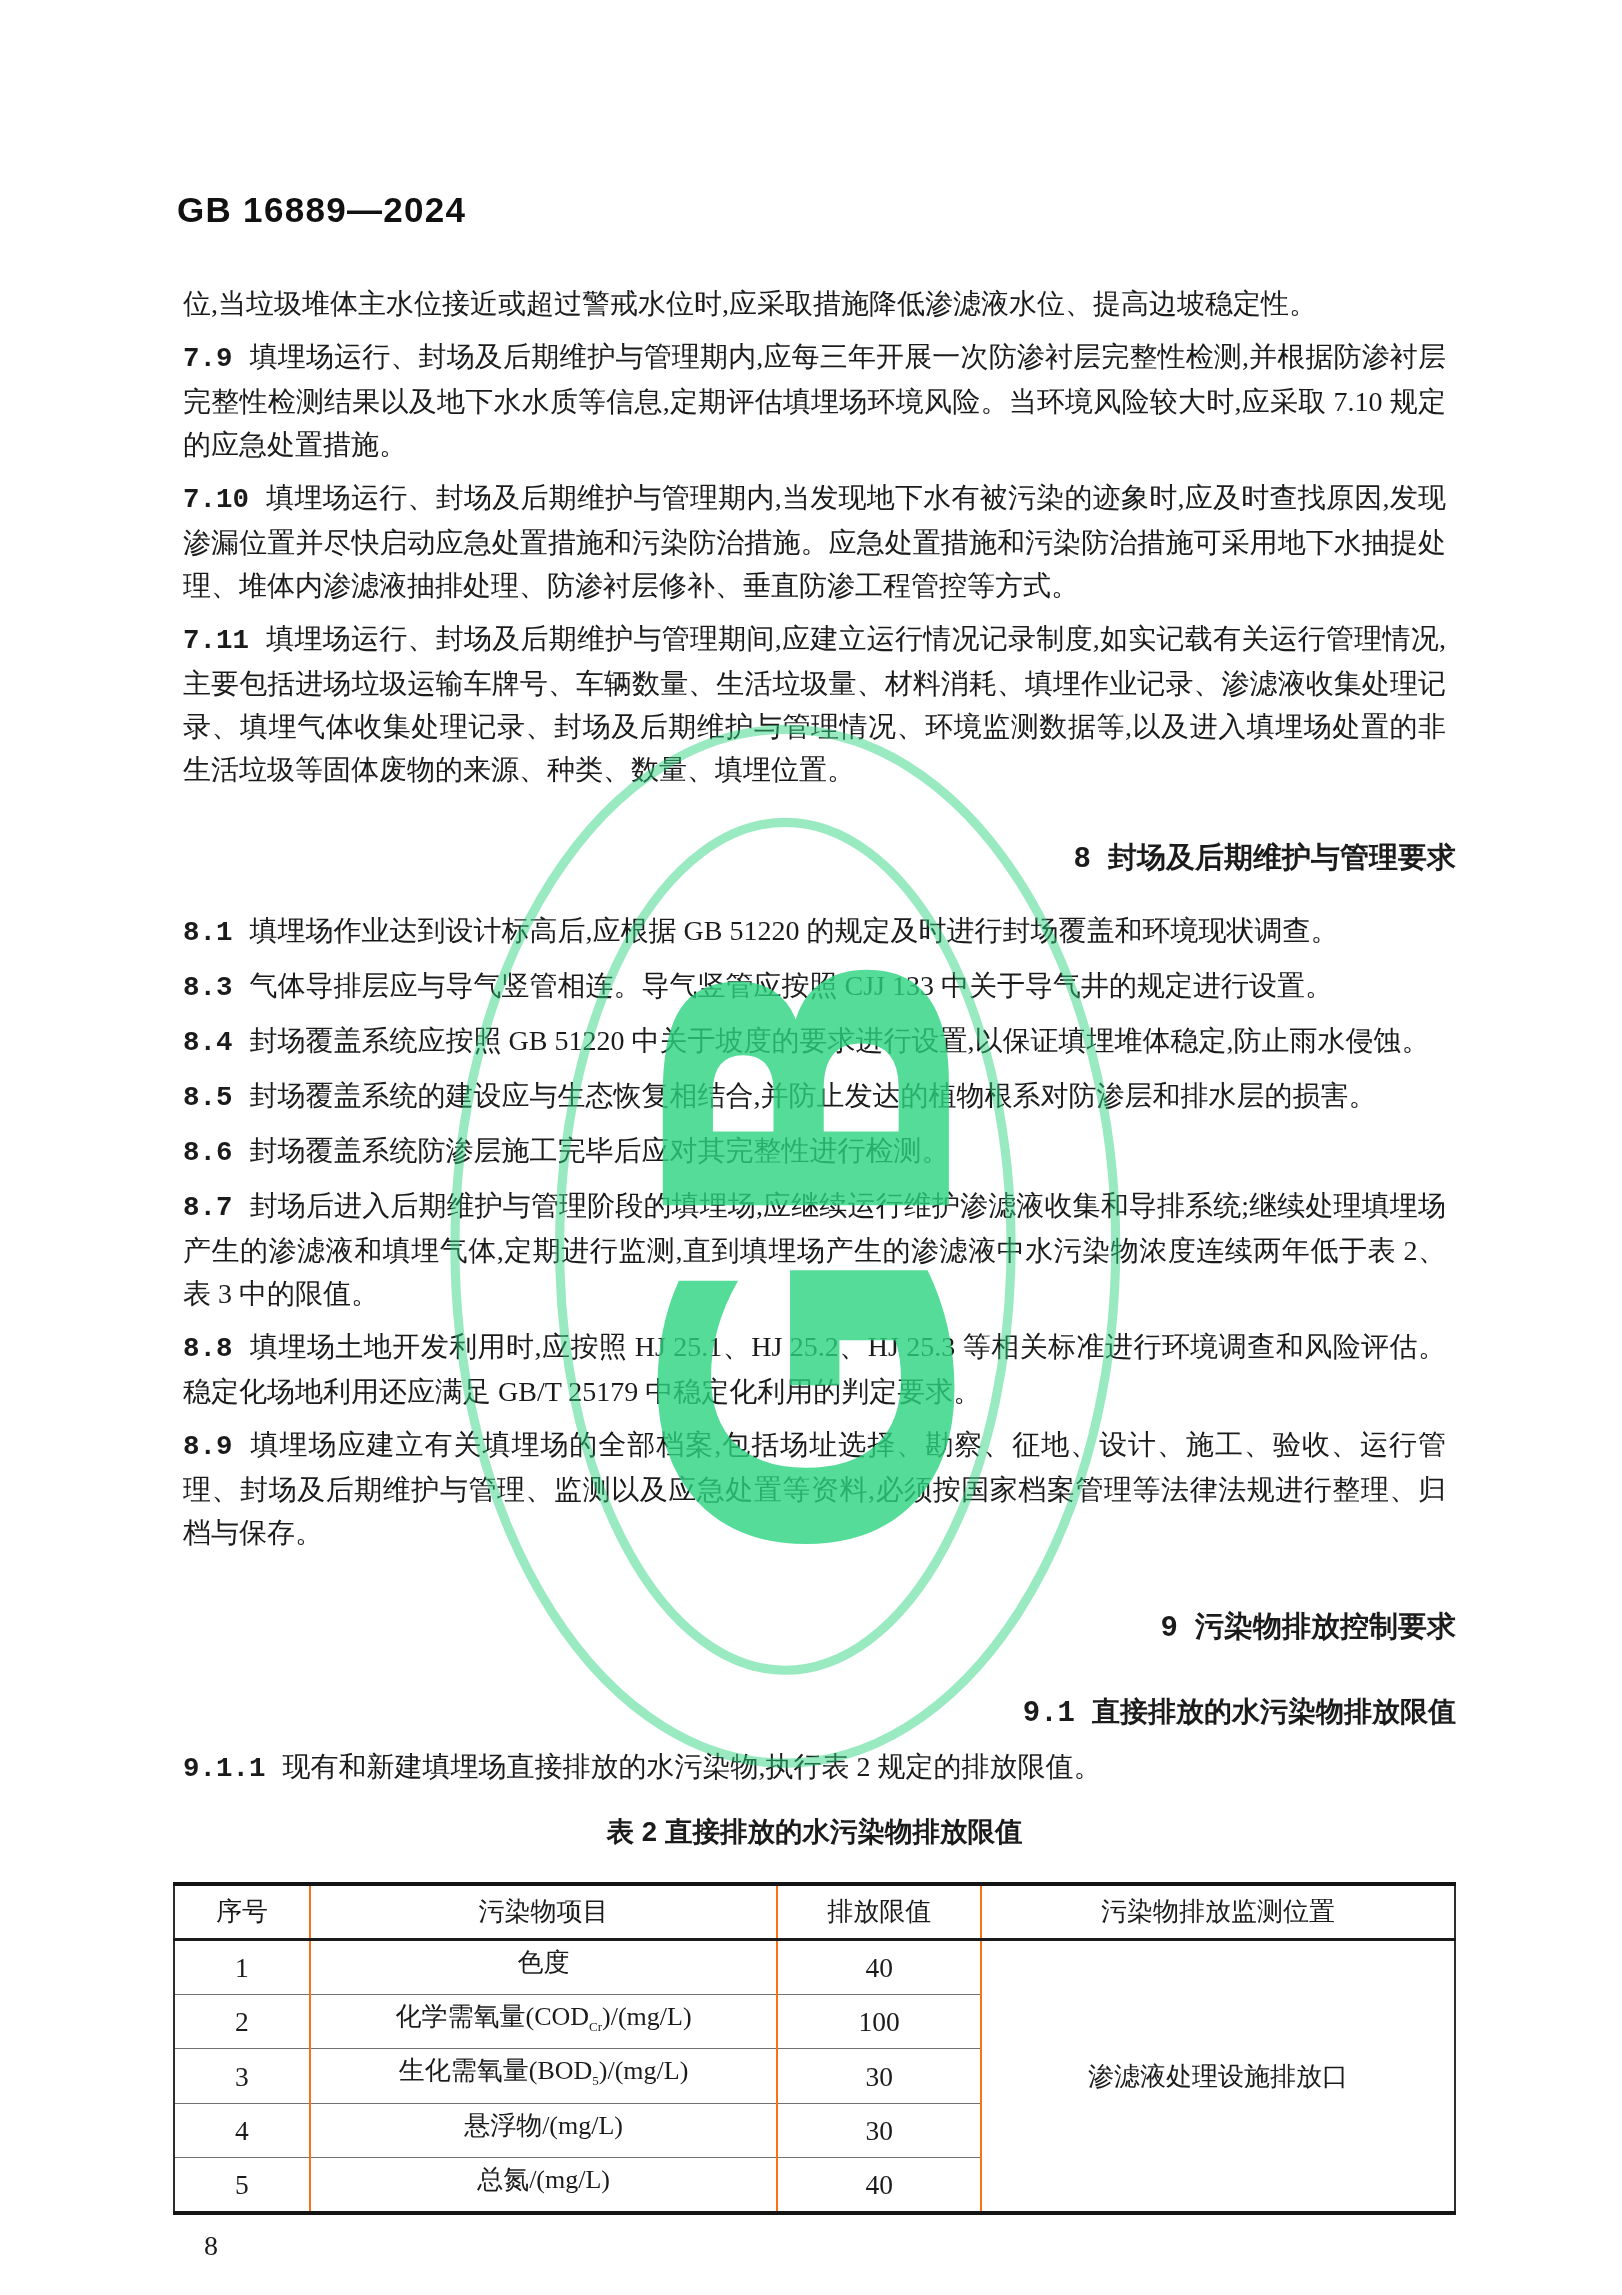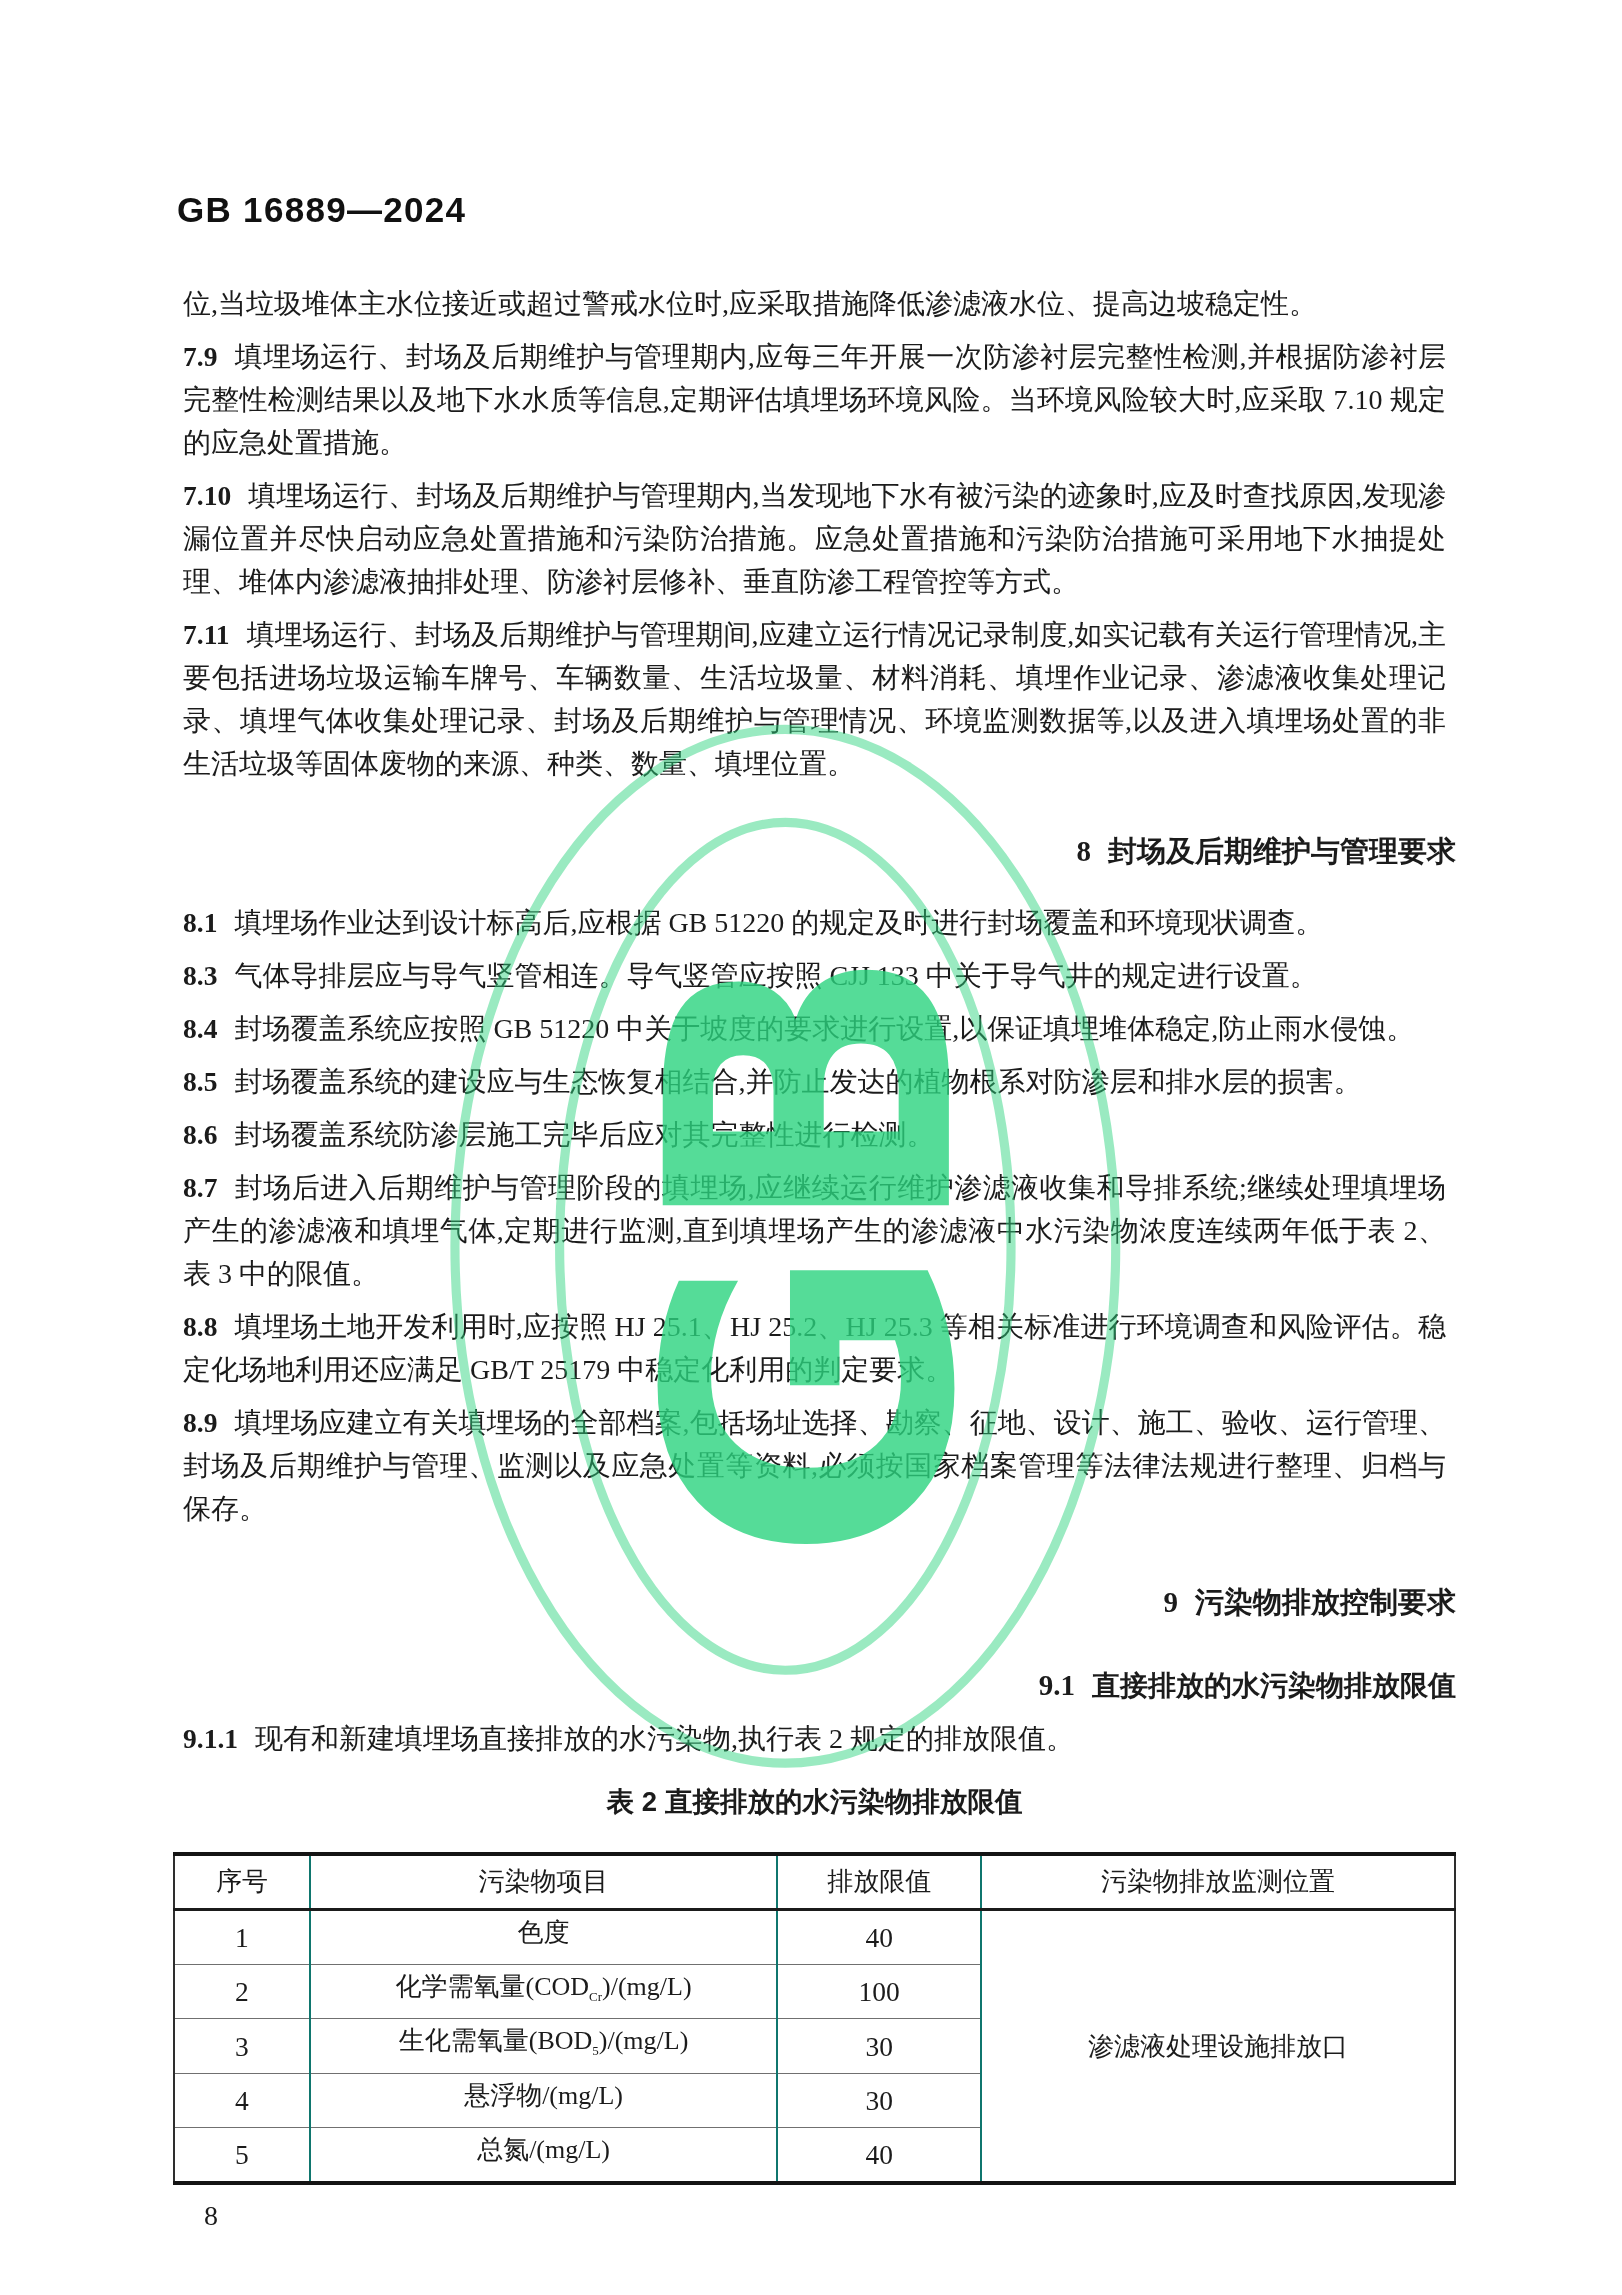--- a/index.html
+++ b/index.html
@@ -12,21 +12,21 @@
     position:absolute; left:177px; top:190px; z-index:1;
     font-family:"Liberation Sans","DejaVu Sans",sans-serif;
     font-weight:700; font-size:35px; letter-spacing:1.3px; color:#111;
   }
   .content {
     position:absolute; left:173px; top:272px; width:1283px; z-index:1;
     font-size:28px; line-height:43px; text-align:justify;
   }
   p.para { margin:10px; }
   .cnum {
-    font-family:Liberation Serif, serif;
+    font-family:Liberation Mono, monospace;
     font-weight:700; font-size:27.5px; margin-right:17px;
   }
   .sec {
     font-family:"Liberation Sans","DejaVu Sans",sans-serif;
     font-weight:700; font-size:29px; line-height:43px; text-align:right;
   }
   .sec .cnum { font-size:29px; }
   .h8  { margin:45px 0 28px 0; }
   .h9  { margin:51px 0 0 0; }
   .h91 { margin:40px 0 0 0; font-size:28px; }
@@ -41,21 +41,21 @@
     border-top:4.6px solid #141414; border-bottom:4.6px solid #141414;
     border-left:2px solid #2e2e2e; border-right:2px solid #2e2e2e;
     font-size:26px;
   }
   table.t2 th, table.t2 td {
     text-align:center; vertical-align:middle; padding:0; font-weight:400;
   }
   table.t2 thead tr { height:56px; }
   table.t2 tbody tr { height:48px; }
   table.t2 th { border-bottom:3.3px solid #1b1b1b; }
-  table.t2 th + th, table.t2 td + td { border-left:2px solid #0f766e; }
+  table.t2 th + th, table.t2 td + td { border-left:2px solid #f97316; }
   table.t2 tbody tr + tr td { border-top:1.3px solid #707070; }
   td.c-loc { border-left:2px solid #3c3c3c; }
   .c-no, .c-limit { font-size:27.5px; }
   sub.sb { font-size:13px; }
   .page-num {
     margin-top:10.5px; padding-left:31px; text-align:left;
     font-size:28px; line-height:39px;
   }
   .watermark { position:absolute; left:0; top:0; z-index:2; pointer-events:none; }
 </style>

